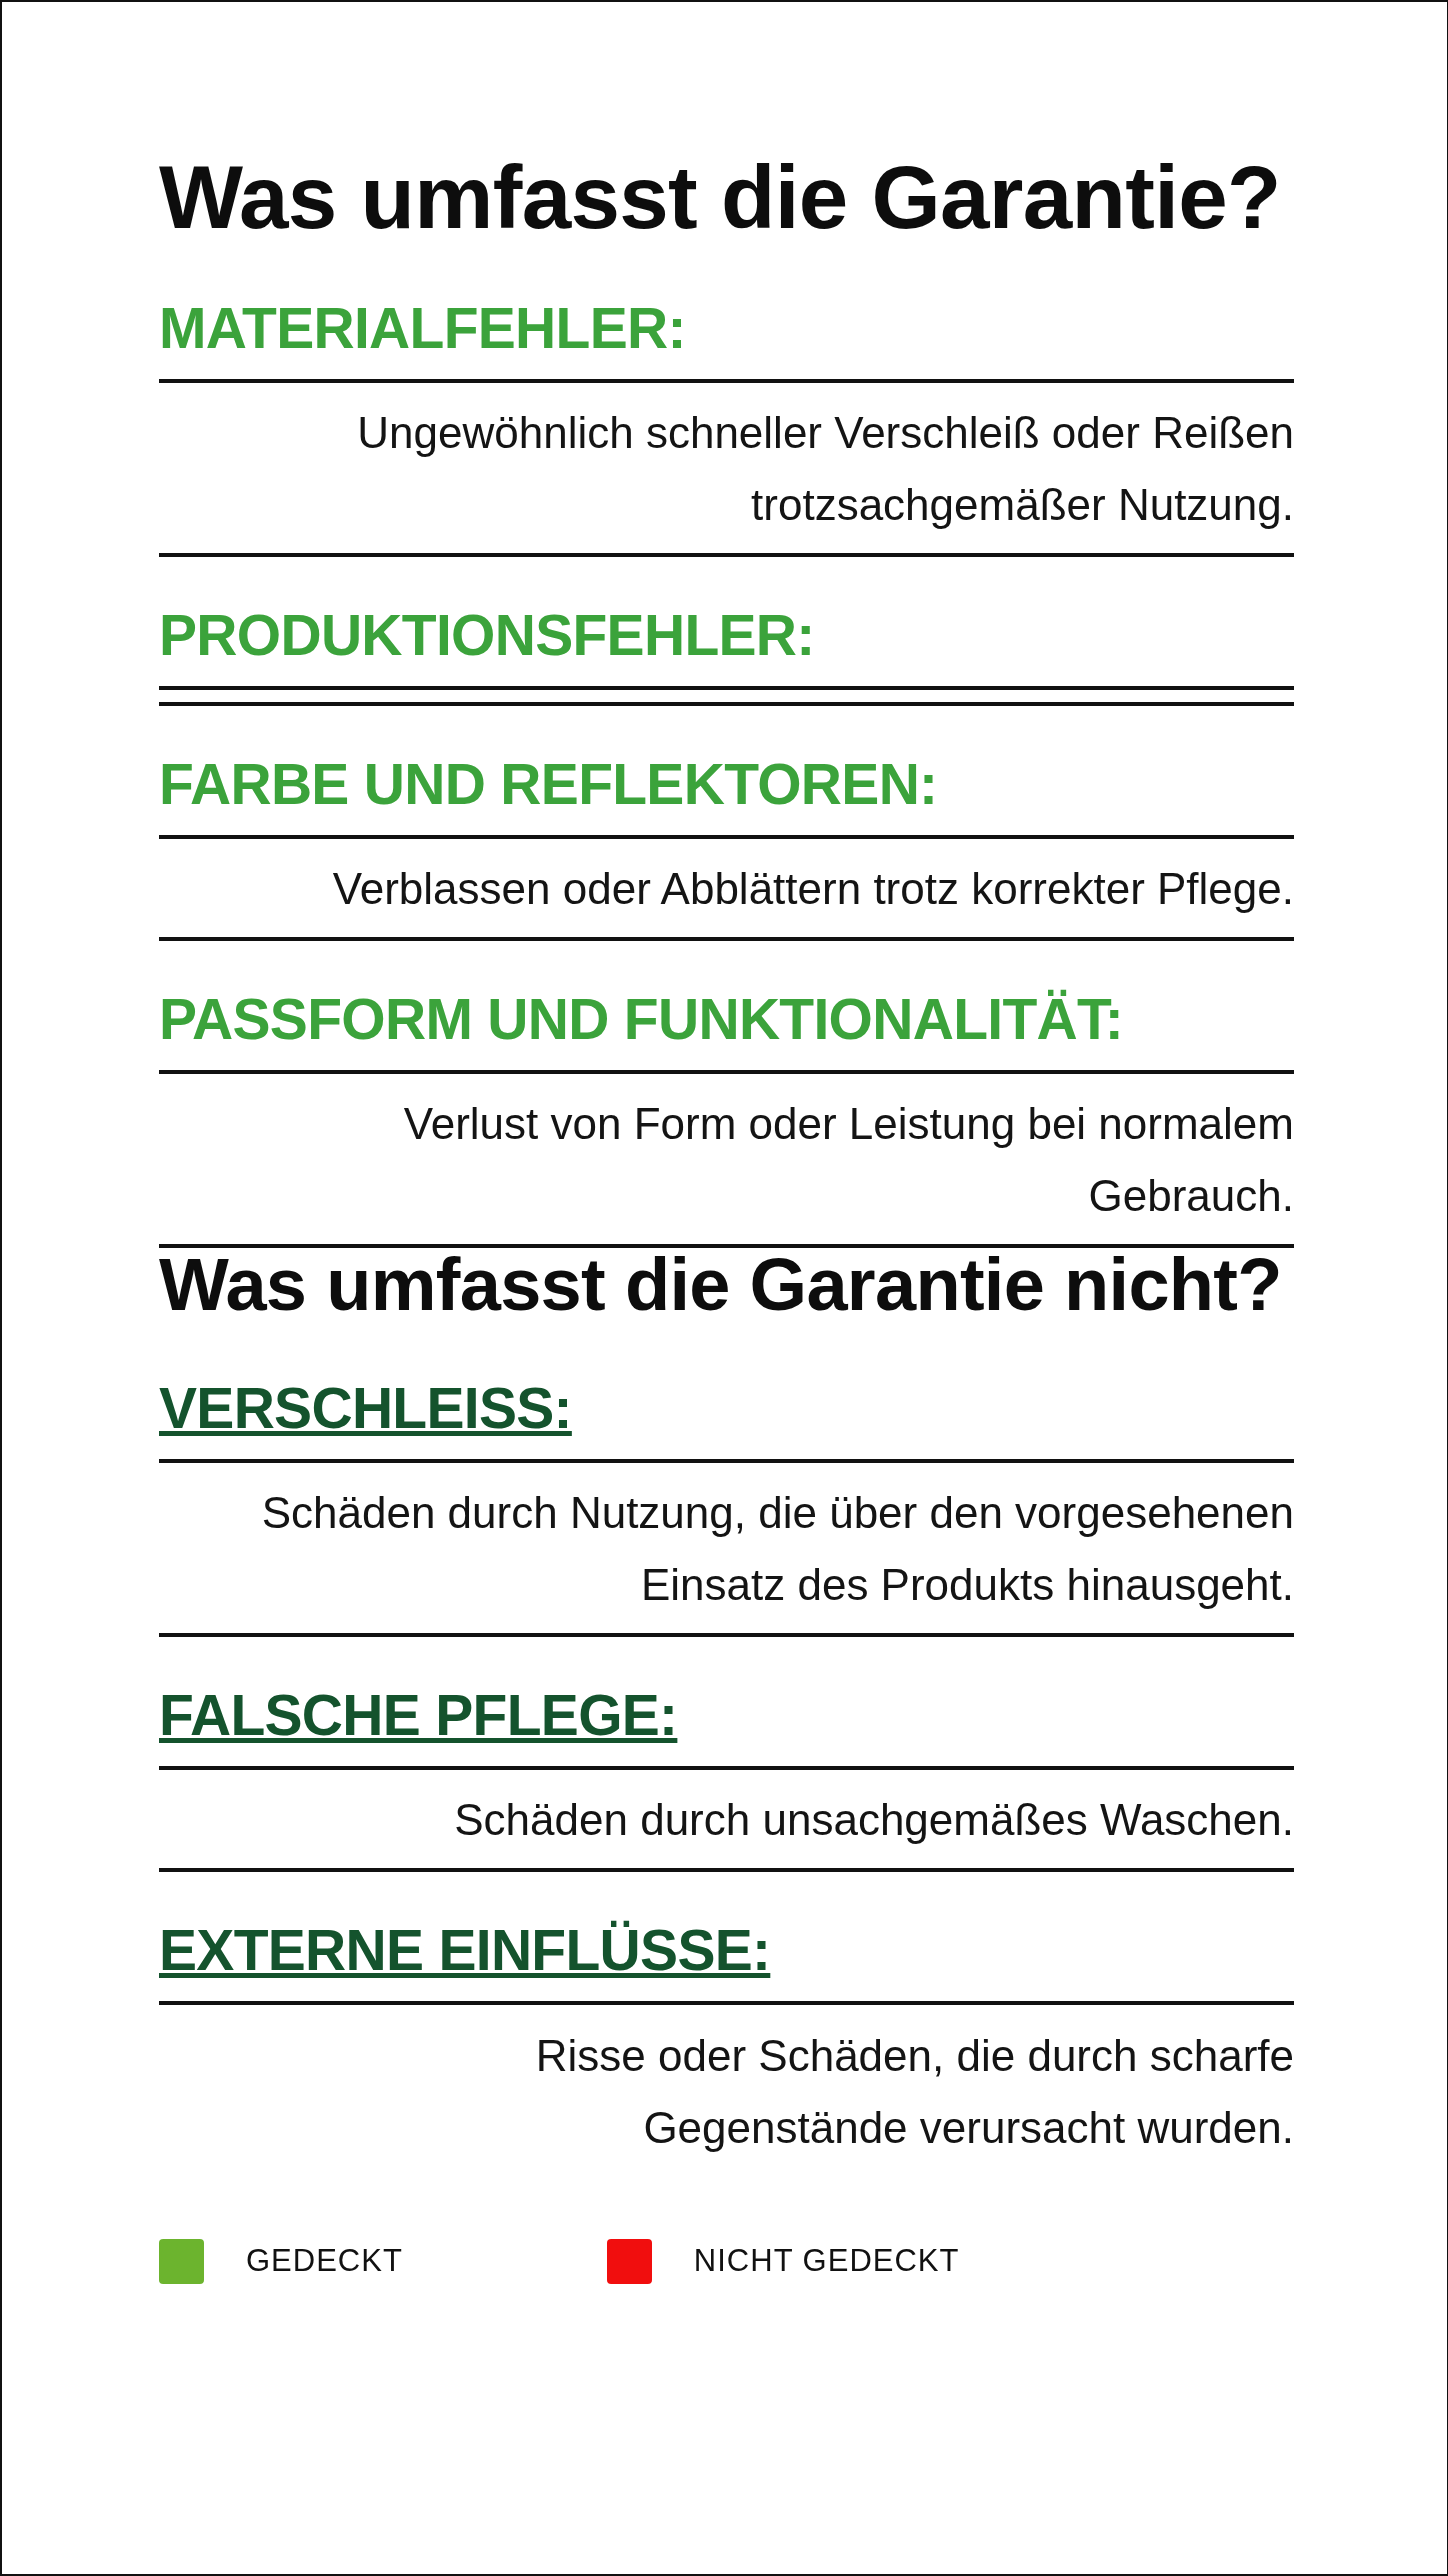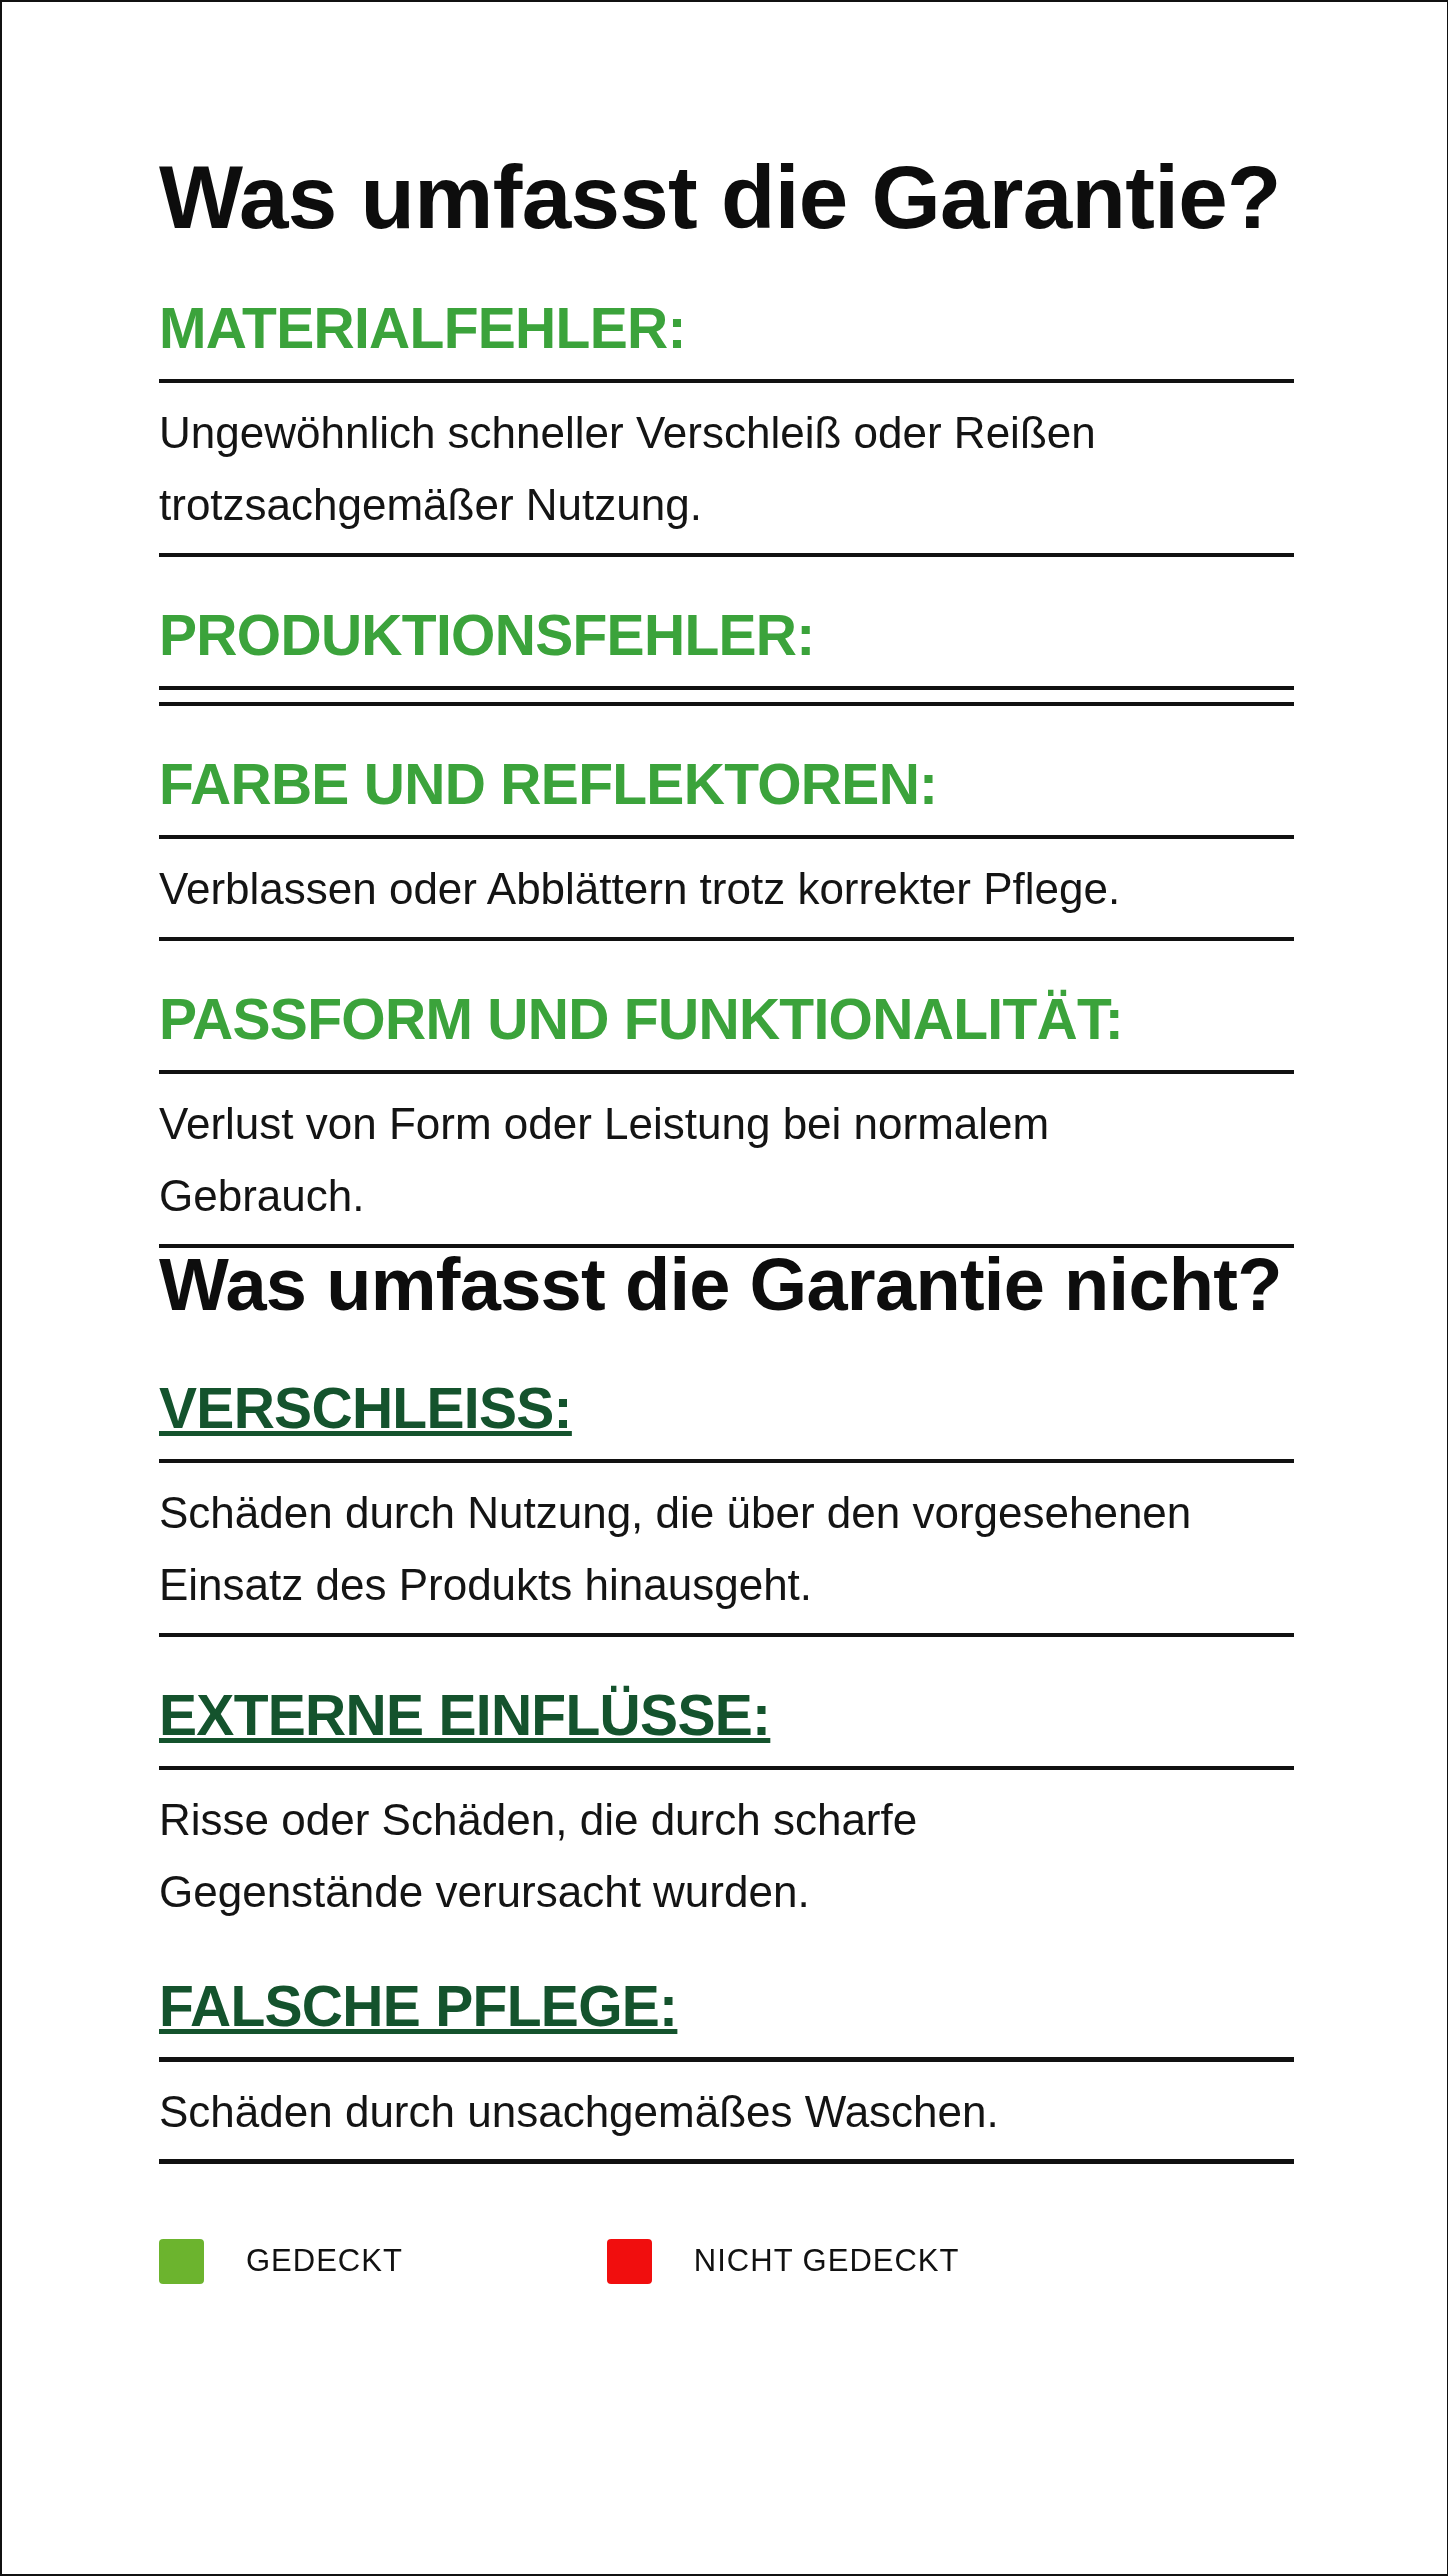--- a/index.html
+++ b/index.html
@@ -58,20 +58,21 @@
   .body {
     margin: 14.3px 0 0 0;
     font-size: 44px;
     line-height: 72px;
     font-weight: 400;
     color: #141414;
   }
   .body .line {
     display: block;
     white-space: nowrap;
+    text-align: right;
   }
 
   .legend {
     display: flex;
     align-items: center;
     margin-top: 75px;
   }
   .legend-item {
     display: flex;
     align-items: center;
@@ -143,35 +144,35 @@
       <h2 class="sec-heading red">VERSCHLEISS:</h2>
       <div class="rule rule-top"></div>
       <p class="body">
         <span class="line">Schäden durch Nutzung, die über den vorgesehenen</span>
         <span class="line">Einsatz des Produkts hinausgeht.</span>
       </p>
       <div class="rule rule-bottom"></div>
     </section>
 
     <section class="sec">
+      <h2 class="sec-heading red">FALSCHE PFLEGE:</h2>
+      <div class="rule rule-top"></div>
+      <p class="body">
+        <span class="line">Schäden durch unsachgemäßes Waschen.</span>
+      </p>
+      <div class="rule rule-bottom"></div>
+    </section>
+
+    <section class="sec">
       <h2 class="sec-heading red">EXTERNE EINFLÜSSE:</h2>
       <div class="rule rule-top"></div>
       <p class="body">
         <span class="line">Risse oder Schäden, die durch scharfe</span>
         <span class="line">Gegenstände verursacht wurden.</span>
       </p>
-    </section>
-
-    <section class="sec">
-      <h2 class="sec-heading red">FALSCHE PFLEGE:</h2>
-      <div class="rule rule-top"></div>
-      <p class="body">
-        <span class="line">Schäden durch unsachgemäßes Waschen.</span>
-      </p>
-      <div class="rule rule-bottom"></div>
     </section>
 
     <div class="legend">
       <div class="legend-item">
         <span class="swatch green-swatch"></span>
         <span class="legend-label">GEDECKT</span>
       </div>
       <div class="legend-item not">
         <span class="swatch red-swatch"></span>
         <span class="legend-label">NICHT GEDECKT</span>

